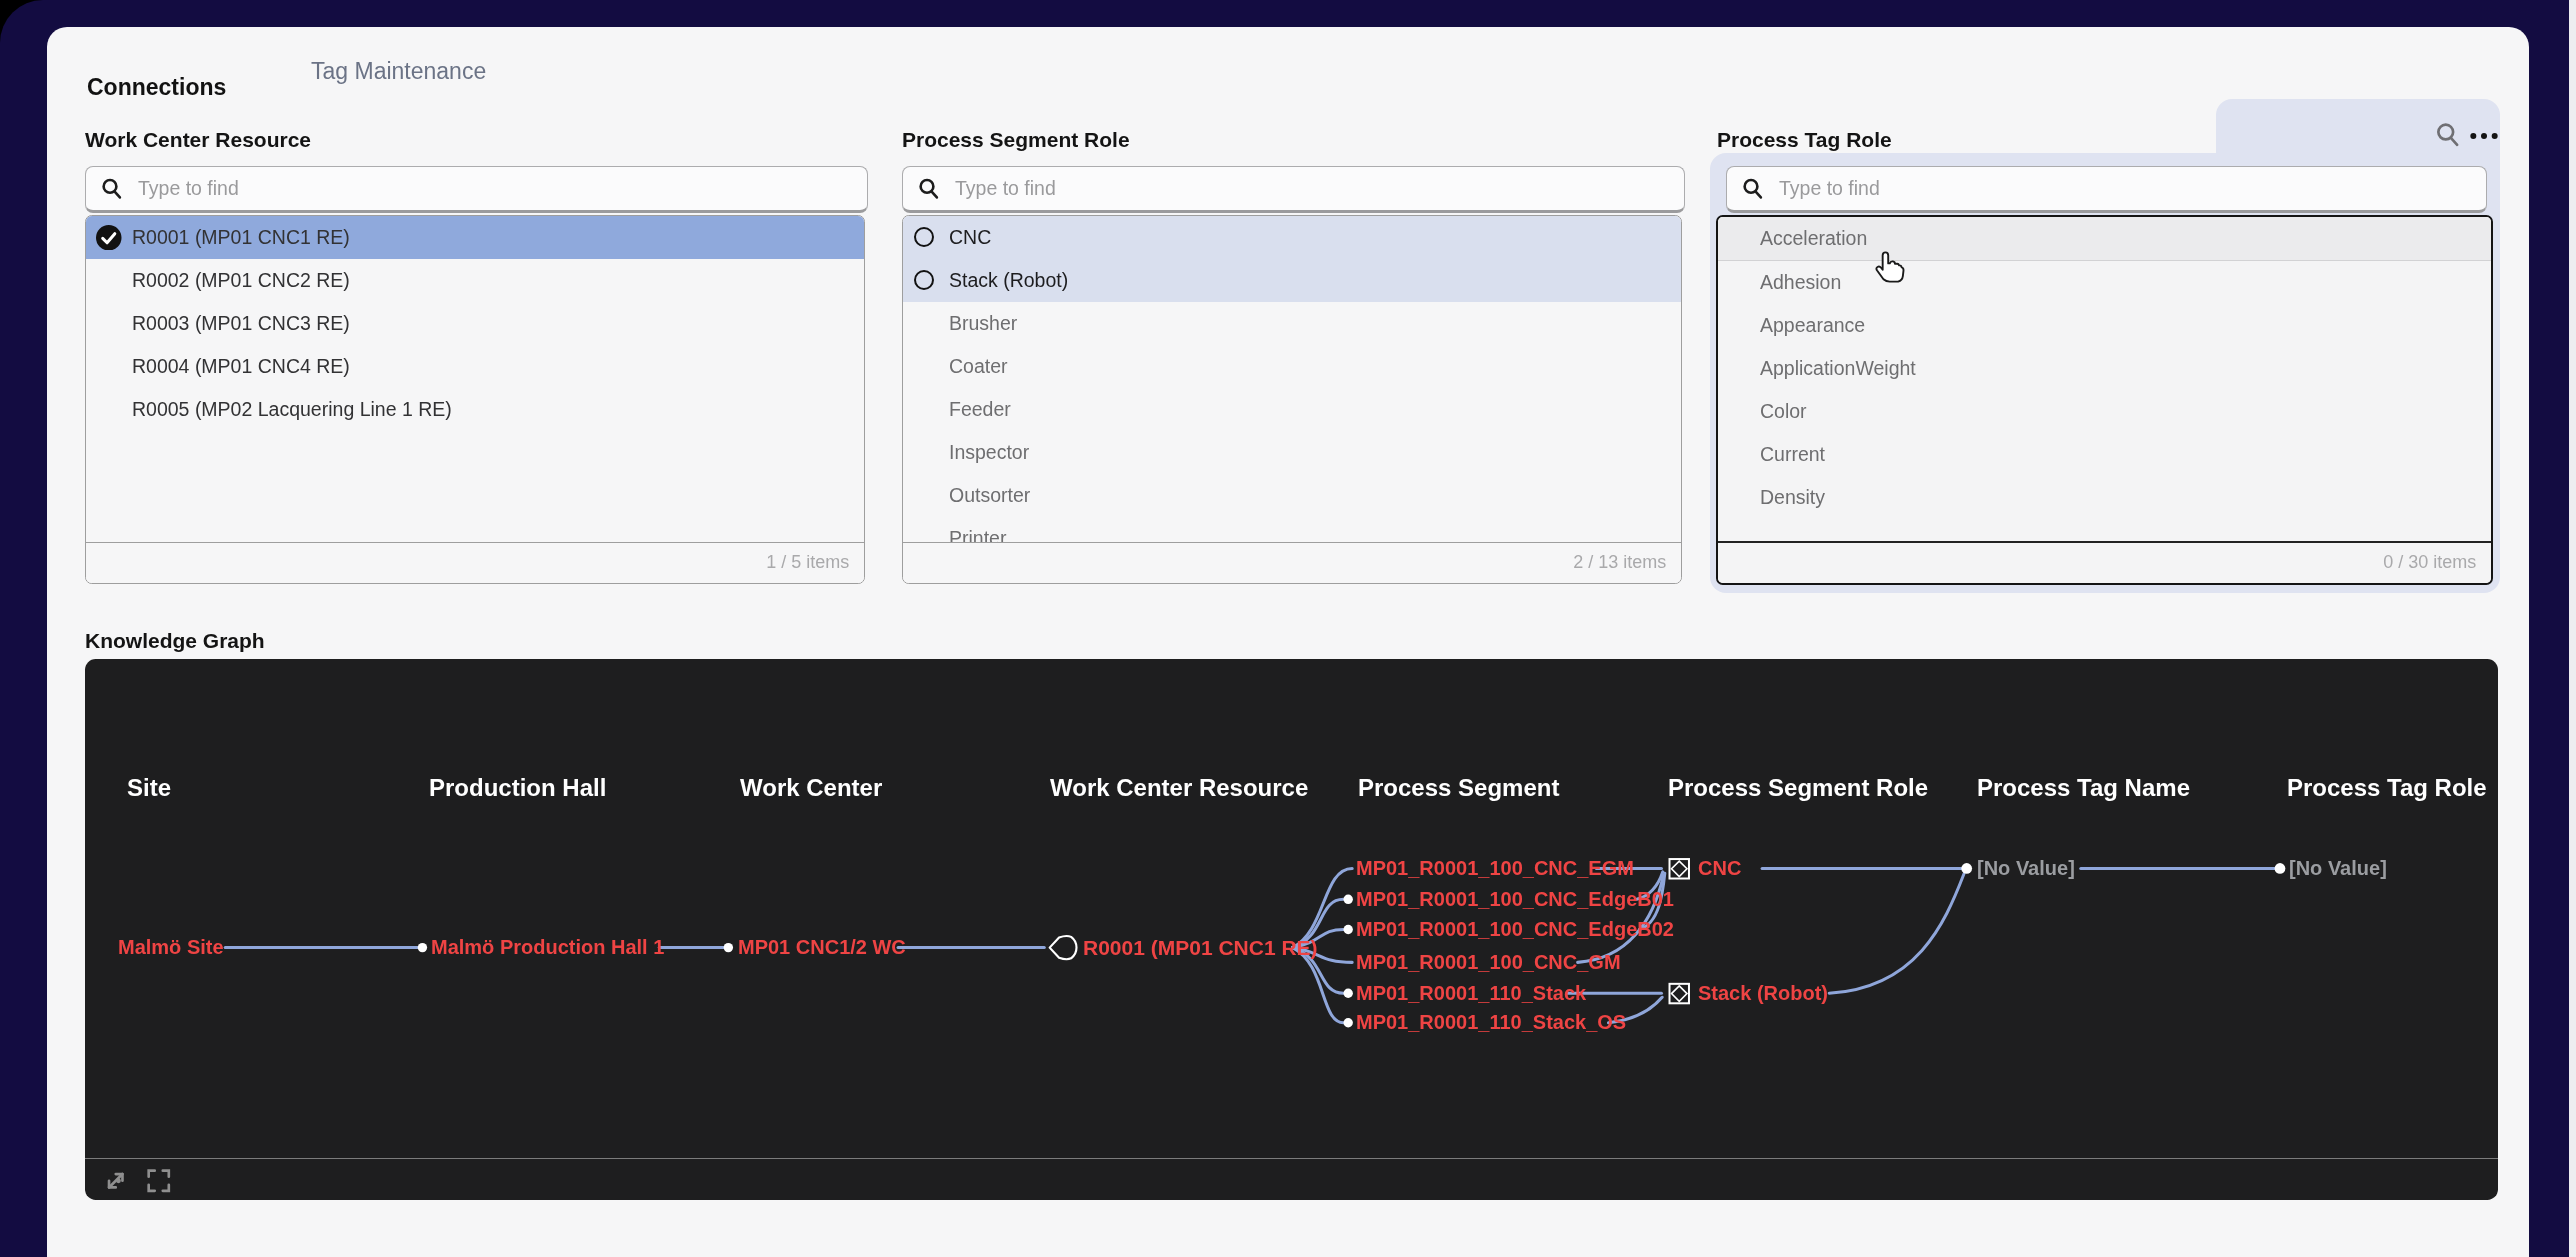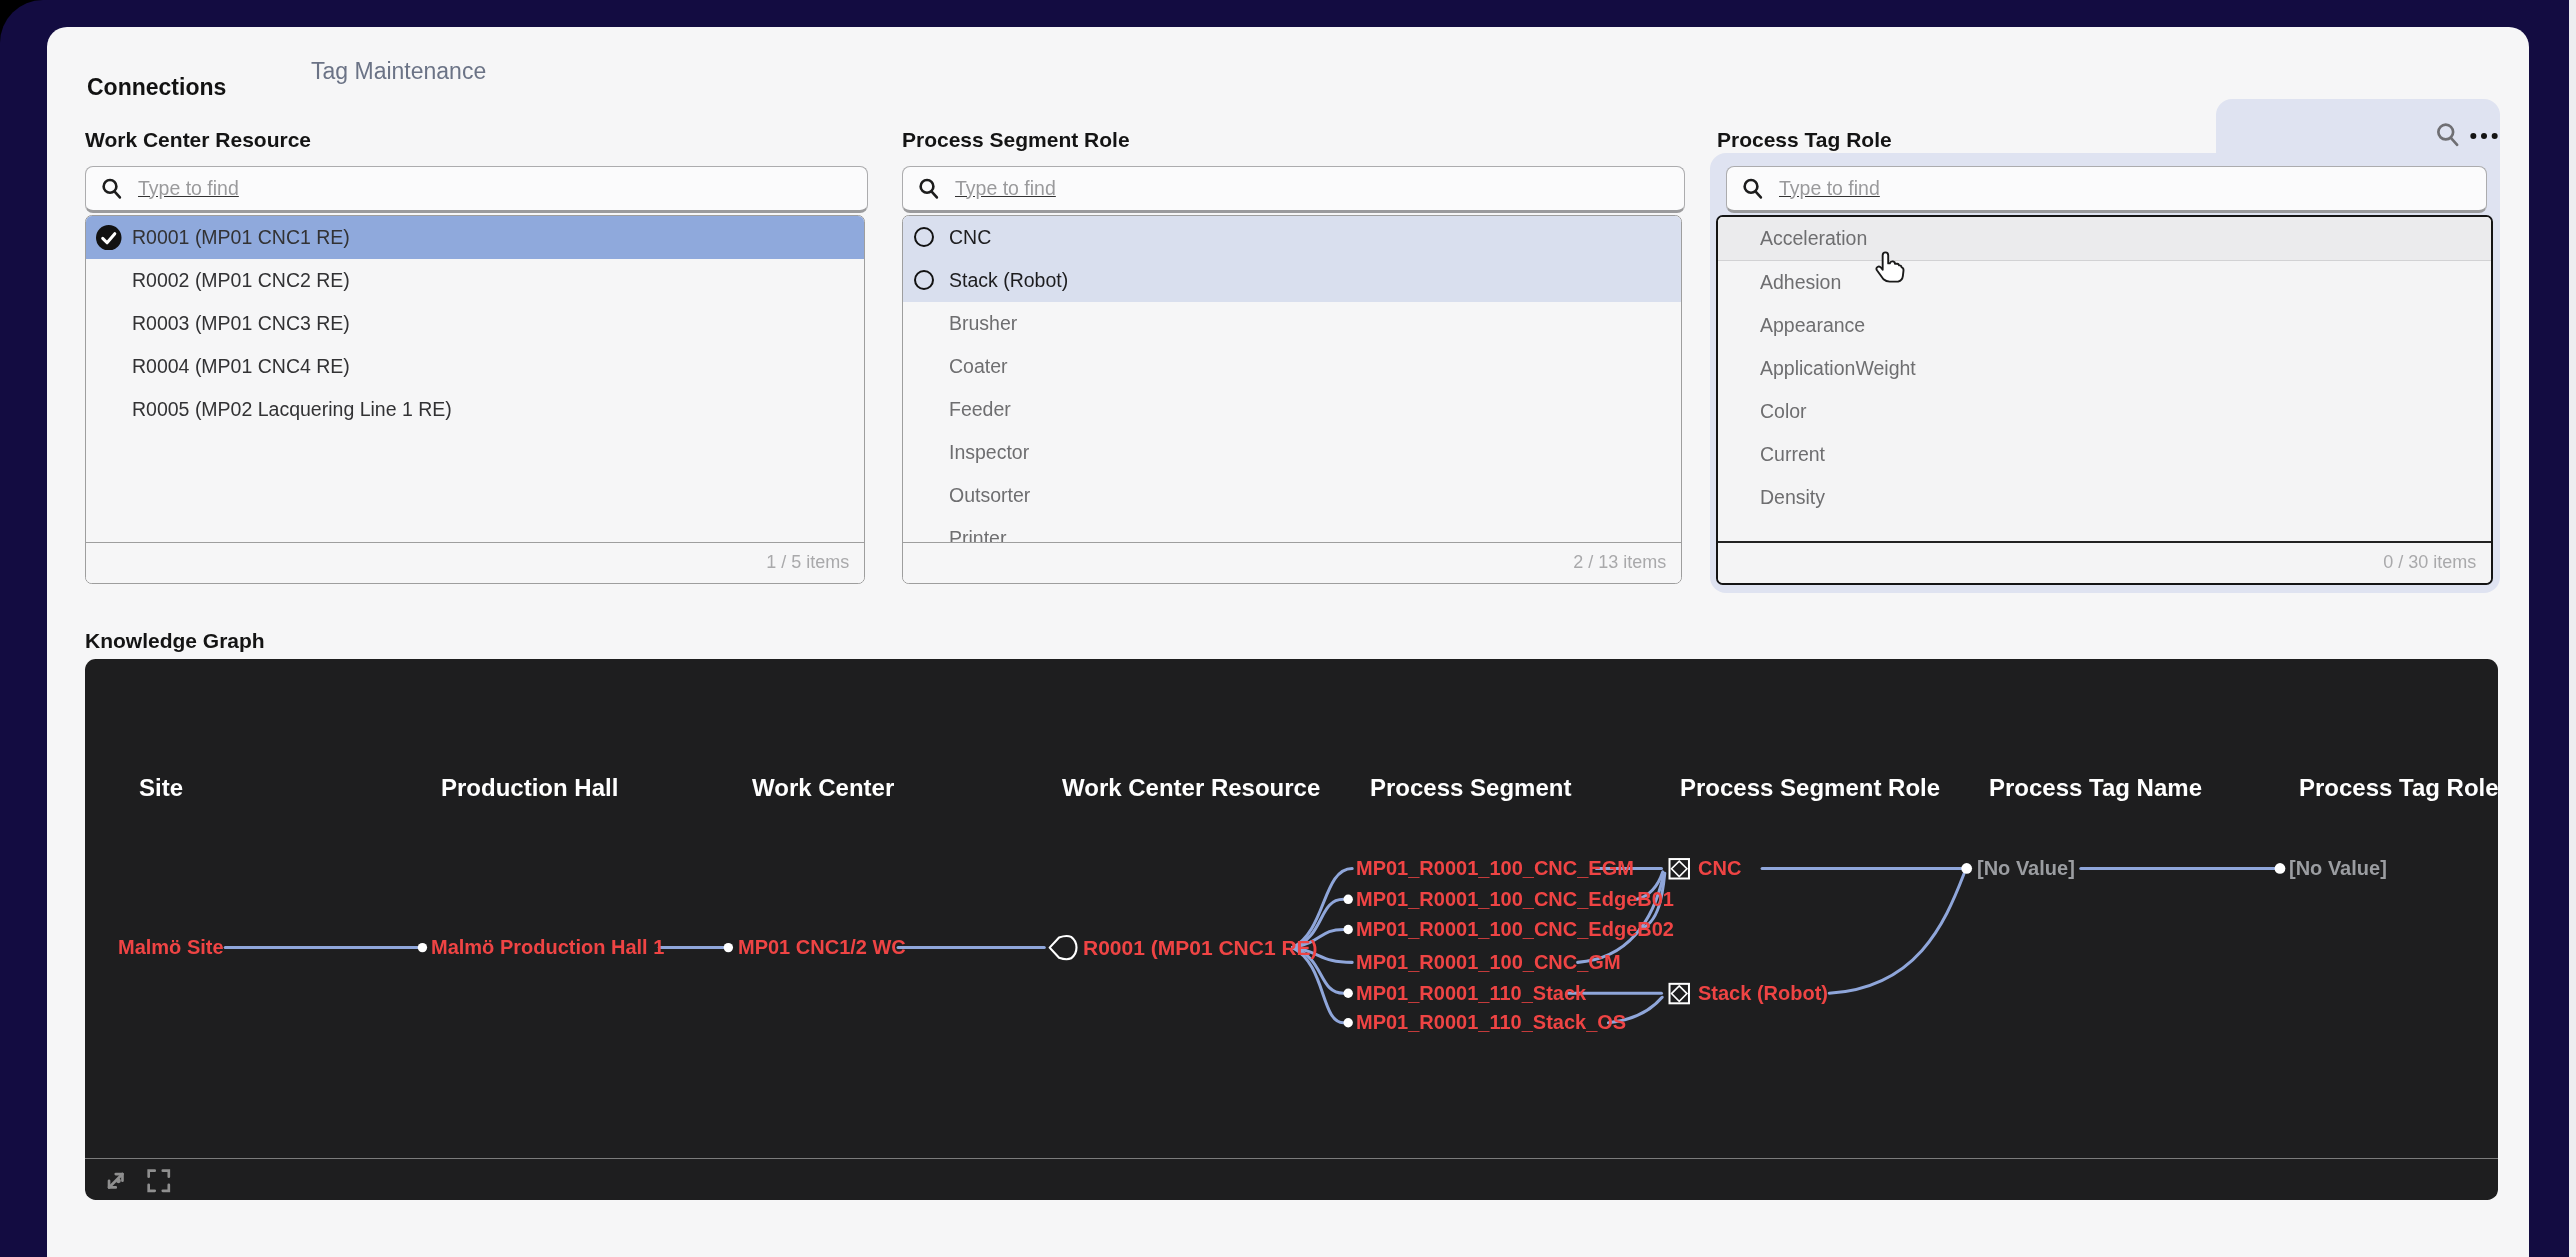--- a/index.html
+++ b/index.html
@@ -26,21 +26,21 @@
   .ptr-tab{position:absolute;left:2216px;top:99px;width:284px;height:74px;background:#dfe3f1;border-radius:16px 16px 0 0;}
   .ptr-main{position:absolute;left:1710px;top:153px;width:790px;height:440px;background:#dfe3f1;border-radius:16px 0 16px 16px;}
   .icon-btn{position:absolute;top:118px;width:36px;height:36px;border:none;background:transparent;padding:0;cursor:pointer;}
   .icon-btn.search{left:2430px;}
   .icon-btn.more{left:2466px;}
 
   
   .searchbox{position:absolute;top:166px;height:43px;background:#fbfbfc;border:1.3px solid #acacae;border-bottom:3.4px solid #9b9b9d;border-radius:8px;}
   .s1{left:85px;width:781px;} .s2{left:902px;width:781px;} .s3{left:1726px;width:759px;}
   .searchbox svg{position:absolute;left:13.4px;top:8.7px;}
-  .searchbox input{position:absolute;left:50px;top:2.7px;right:6.7px;height:35px;border:none;outline:none;background:transparent;font-size:19.5px;color:#333;font-family:inherit;text-decoration:underline;}
+  .searchbox input{position:absolute;left:50px;top:2.7px;right:6.7px;height:35px;border:none;outline:none;background:transparent;font-size:19.5px;color:#333;font-family:inherit;}
   .searchbox input::placeholder{color:#9a9a9c;}
 
   
   .list{position:absolute;top:215px;background:#f6f6f7;border:1.3px solid #9e9e9e;border-radius:6.7px;overflow:hidden;}
   .l1{left:85px;width:778px;height:367px;}
   .l2{left:902px;width:778px;height:367px;}
   .l3{left:1716px;width:773px;height:366px;border:2.7px solid #141414;background:#f4f4f5;}
   .rows{position:absolute;left:0;right:0;top:0;bottom:40px;overflow:hidden;}
   .row{position:relative;height:43px;cursor:pointer;}
   .row .lbl{position:absolute;left:46px;top:0;height:43px;line-height:43px;font-size:19.5px;color:#6e6e70;white-space:nowrap;}
@@ -50,21 +50,21 @@
   .l1 .row .lbl{color:#323234;}
   .l3 .row .lbl{left:42px;}
   .check{position:absolute;left:10px;top:8.7px;width:25.5px;height:25.5px;}
   .ring{position:absolute;left:11.4px;top:11.4px;width:20px;height:20px;border:2.7px solid #121212;border-radius:50%;box-sizing:border-box;}
   .list-footer{position:absolute;left:0;right:0;bottom:0;height:40px;border-top:1.3px solid #9e9e9e;text-align:right;line-height:38px;padding-right:14.8px;font-size:18px;color:#a9a9ab;background:inherit;}
   .l3 .list-footer{border-top:2px solid #222;}
 
   
   .kg-title{position:absolute;left:85px;top:621px;font-size:21px;font-weight:700;color:#141414;margin-top:8px;}
   .kg{position:absolute;left:85px;top:659px;width:2413px;height:541px;background:#1e1e1f;border-radius:10.7px;overflow:hidden;}
-  .kg-header{position:absolute;top:115px;font-size:24px;font-weight:700;color:#fff;white-space:nowrap;margin-left:12px;}
+  .kg-header{position:absolute;top:115px;font-size:24px;font-weight:700;color:#fff;white-space:nowrap;}
   .kg-node{position:absolute;font-size:20px;font-weight:700;color:#ef4444;white-space:nowrap;line-height:27px;}
   .kg-node.dim{color:#9b9da1;}
   .kg-sep{position:absolute;left:0;right:0;top:499px;height:1.3px;background:#7c7c7c;}
   .kg-toolbtn{position:absolute;top:507px;width:32px;height:32px;border:none;background:transparent;padding:0;cursor:pointer;}
 
   .cursor{position:absolute;left:1870px;top:246px;z-index:20;pointer-events:none;}
 </style>
 </head>
 <body>
 

